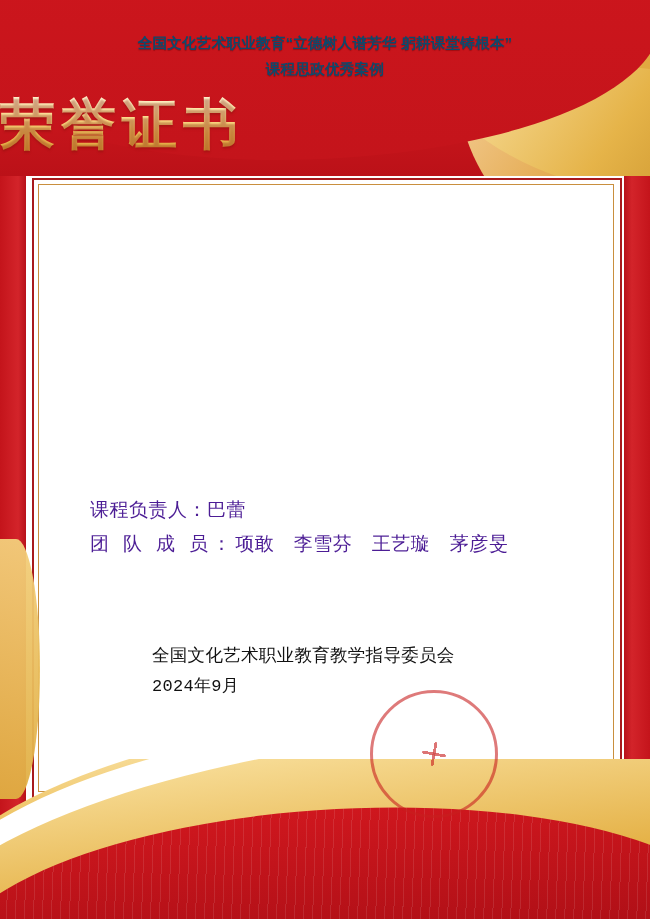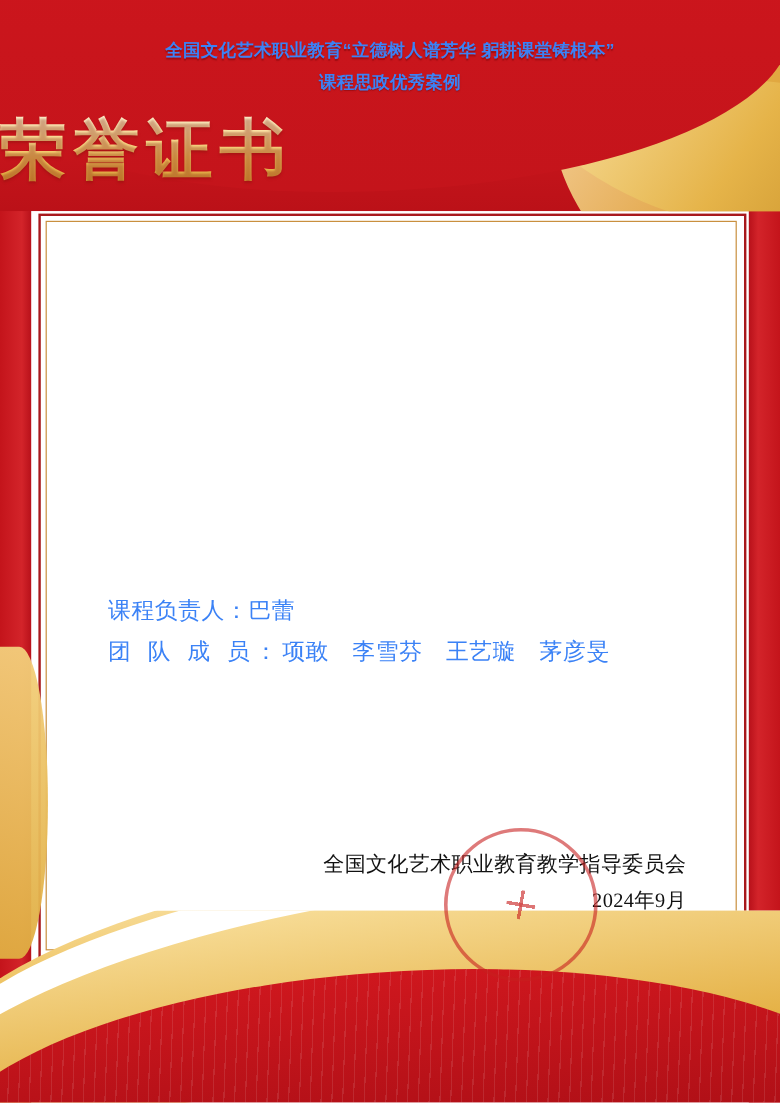--- a/index.html
+++ b/index.html
@@ -62,21 +62,21 @@
     width: 700px;
     height: 250px;
     background: linear-gradient(180deg, #cf161d 0%, #c4141b 100%);
     border-radius: 0 0 55% 45%;
   }
   .banner-title {
     position: absolute;
     left: 0; top: 30px;
     width: 650px;
     text-align: center;
-    color: #3b82f6;
+    color: #0c4a6e;
     font-size: 14.5px;
     font-weight: bold;
     letter-spacing: 0.3px;
     line-height: 26px;
     z-index: 6;
     text-shadow: 0 1px 1px rgba(90,0,0,.4);
   }
   .banner-title .l2 { display:block; }
   .honor-title {
     position: absolute;
@@ -143,39 +143,39 @@
     text-align: justify;
     letter-spacing: 0.2px;
   }
   .para .indent { display:inline-block; width: 40px; }
 
   .roles {
     position: absolute;
     left: 90px; top: 492px;
     width: 500px;
     z-index: 5;
-    color: #3b82f6;
+    color: #4c1d95;
     font-family: "DejaVu Sans", sans-serif;
   }
   .role-line {
     font-size: 19px;
     line-height: 34px;
     letter-spacing: 0.5px;
   }
   .role-label-spaced { letter-spacing: 4px; margin-top: 40px; }
 
   
   .signature {
     position: absolute;
-    right: 78px; top: 704px;
+    right: 78px; top: 640px;
     width: 420px;
-    text-align: right;
+    text-align: left;
     z-index: 5;
     color: #111;
-    font-family: Liberation Serif, serif;
+    font-family: Liberation Mono, monospace;
   }
   .sig-line {
     font-size: 17.5px;
     line-height: 32px;
     letter-spacing: 0.3px;
   }
   .sig-date {
     font-size: 17px;
     line-height: 30px;
     letter-spacing: 0.3px;

